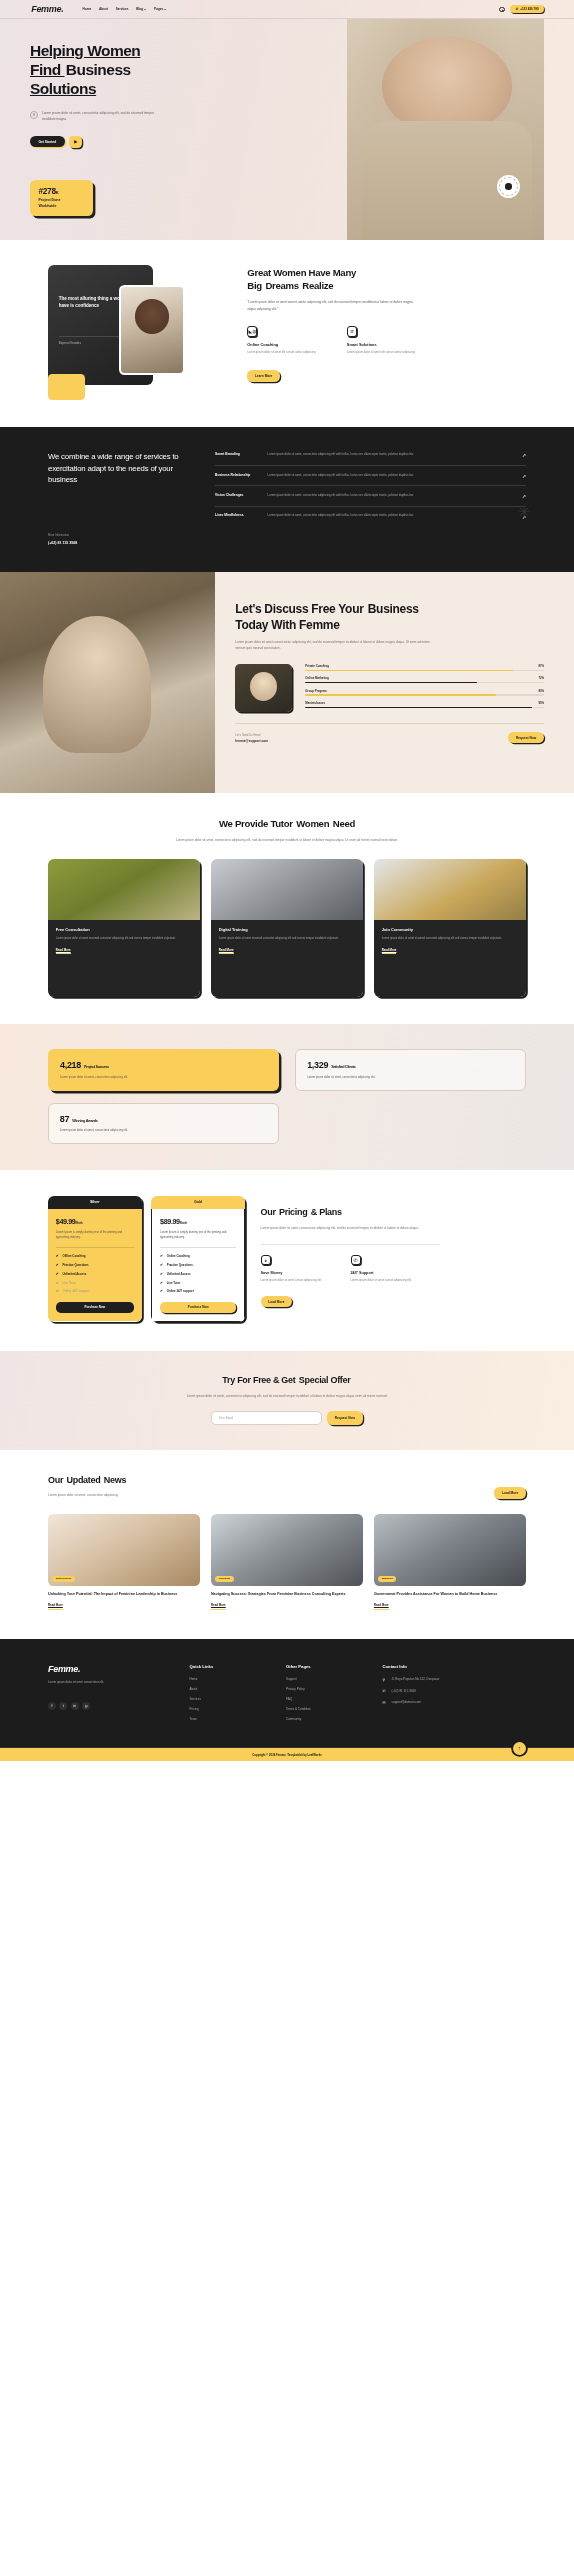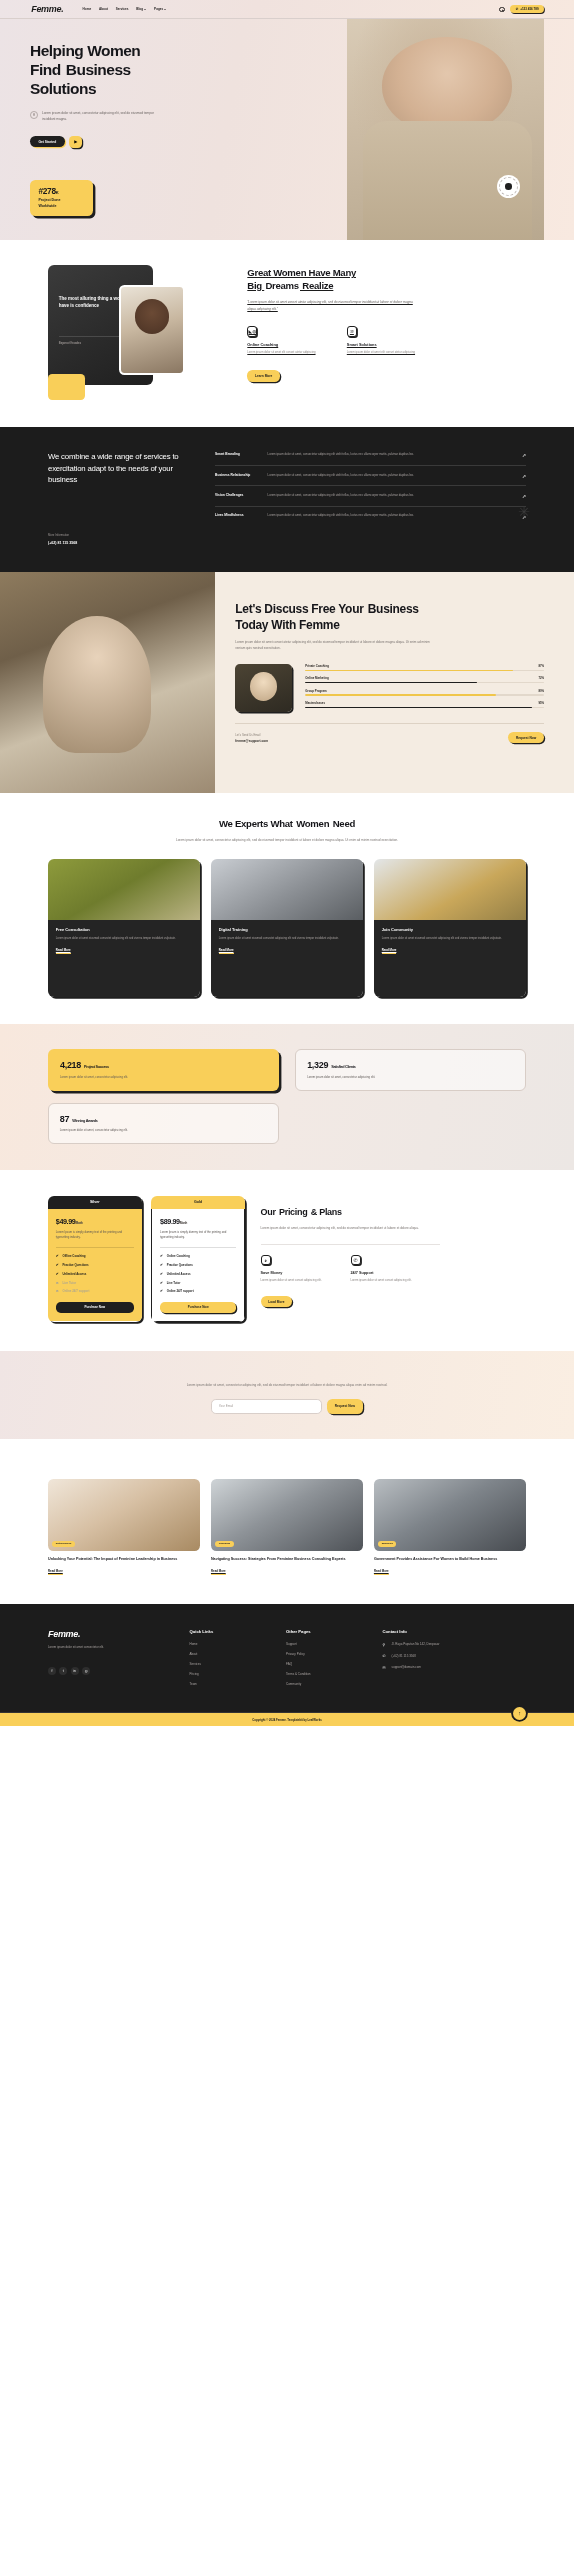--- a/index.html
+++ b/index.html
@@ -53,21 +53,21 @@
 
   
   .hero {
     background: linear-gradient(100deg,#ece3e5 0%,#efe2de 40%,#f8e9e0 100%);
     position: relative; height: 221px; overflow: hidden;
   }
   .hero-inner { width:514px; margin:0 auto; position:relative; height:100%; }
   .hero-left { padding-top: 23px; width: 197px; }
   .hero-h1 {
     font-size: 15.5px; font-weight: 800; line-height: 1.22;
-    letter-spacing: -0.5px; color:#16161a;
+    letter-spacing: -0.5px; color:#16161a;text-decoration:underline;
   }
   .hl { position: relative; display:inline-block; padding:0 1.2px; }
   .hl::after { content:""; position:absolute; left:0; right:0; bottom:0.6px;
     height:4.2px; background:#f9cf59; z-index:-1; }
   .hl span { position:relative; z-index:2; }
   .hero-sub { display:flex; gap:4.2px; margin-top:12px; width: 129px; }
   .hero-dot { width:7.8px;height:7.8px;border-radius:50%;border:0.6px solid #b3a9a7;
     flex:none; display:flex;align-items:center;justify-content:center; }
   .hero-dot i{width:2.4px;height:2.4px;border-radius:50%;background:#b3a9a7;display:block}
   .hero-sub p { font-size:3.2px; line-height:1.85; color:#6b6563; }
@@ -118,21 +118,21 @@
   }
 
   
   .sec-title {
     font-size:9.6px;font-weight:800;letter-spacing:-0.3px;line-height:1.28;color:#16161a;
   }
   .sec-title .hl::after{height:3px;bottom:0.6px}
   .muted{font-size:3.1px;line-height:1.9;color:#7a7471}
 
   
-  .about { padding: 25px 4px 24px; background:#fff;text-decoration:underline; }
+  .about { padding: 25px 4px 24px; background:#fff; }
   .about-row { width:478px;margin:0 auto; display:flex; gap:20.3px; }
   .about-imgs { width:179px; position:relative; height:138px; flex:none; }
   .about-card-a {
     position:absolute; left:0; top:0; width:105px;height:120px;border-radius:6px;
     background: linear-gradient(150deg,#3b3b3b 0%,#2a2a2a 60%,#1f1f1f 100%);
     padding:31px 10.8px 0; color:#fff;
   }
   .about-card-a p{font-size:4.5px;font-weight:700;line-height:1.55}
   .about-card-a small{display:block;margin-top:26px;font-size:2.8px;color:#bdb5b2;
     border-top:0.6px solid #4a4a4a;padding-top:4.2px}
@@ -520,21 +520,21 @@
         <small>Let's Send Us Email</small>
         <b>femme@support.com</b>
       </div>
       <button class="btn-yellow">Request Now</button>
     </div>
   </div>
 </div>
 
 <div class="provide wrap">
   <h2 class="sec-title">
-    <span>We Experts What </span><span class="hl"><span>Women</span></span><span> Need</span>
+    <span>We Provide Tutor </span><span class="hl"><span>Women</span></span><span> Need</span>
   </h2>
   <p class="muted">Lorem ipsum dolor sit amet, consectetur adipiscing elit, sed do eiusmod tempor incididunt ut labore et dolore magna aliqua. Ut enim ad minim nostrud exercitation.</p>
   <div class="cards" id="provideCards">
       <div class="pcard">
     <div class="pcard-img pc1"></div>
     <div class="pcard-body">
       <h4>Free Consultation</h4>
       <p>Lorem ipsum dolor sit amet eiusmod consectet adipiscing elit sed viverra tempor incididunt vulputate.</p>
       <a class="readmore" href="#">Read More</a>
     </div>
@@ -648,28 +648,40 @@
   </div>
         </div>
       <div style="margin-top:10.8px">
         <button class="btn-yellow">Load More</button>
       </div>
     </div>
   </div>
 </div>
 
 <div class="cta wrap">
+  <h2 class="sec-title">
+    <span>Try For Free &amp; Get </span><span class="hl"><span>Special Offer</span></span>
+  </h2>
   <p class="muted">Lorem ipsum dolor sit amet, consectetur adipiscing elit, sed do eiusmod tempor incididunt ut labore et dolore magna aliqua enim ad minim nostrud.</p>
   <div class="cta-form">
     <input class="cta-input" placeholder="Your Email" style="">
     <button class="btn-yellow">Request Now</button>
   </div>
 </div>
 
 <div class="news wrap">
+  <div class="news-head">
+    <div>
+      <h2 class="sec-title">
+        <span>Our </span><span class="hl"><span>Updated</span></span><span> News</span>
+      </h2>
+      <p class="muted">Lorem ipsum dolor sit amet, consectetur adipiscing.</p>
+    </div>
+    <button class="btn-yellow">Load More</button>
+  </div>
   <div class="news-cards" id="newsCards">
       <div class="ncard">
     <div class="ncard-img n1">
       <span class="ntag">Entrepreneur</span>
     </div>
     <h4>Unlocking Your Potential: The Impact of Feminine Leadership in Business</h4>
     <a class="readmore2" href="#">Read More</a>
   </div>
       <div class="ncard">
     <div class="ncard-img n2">

